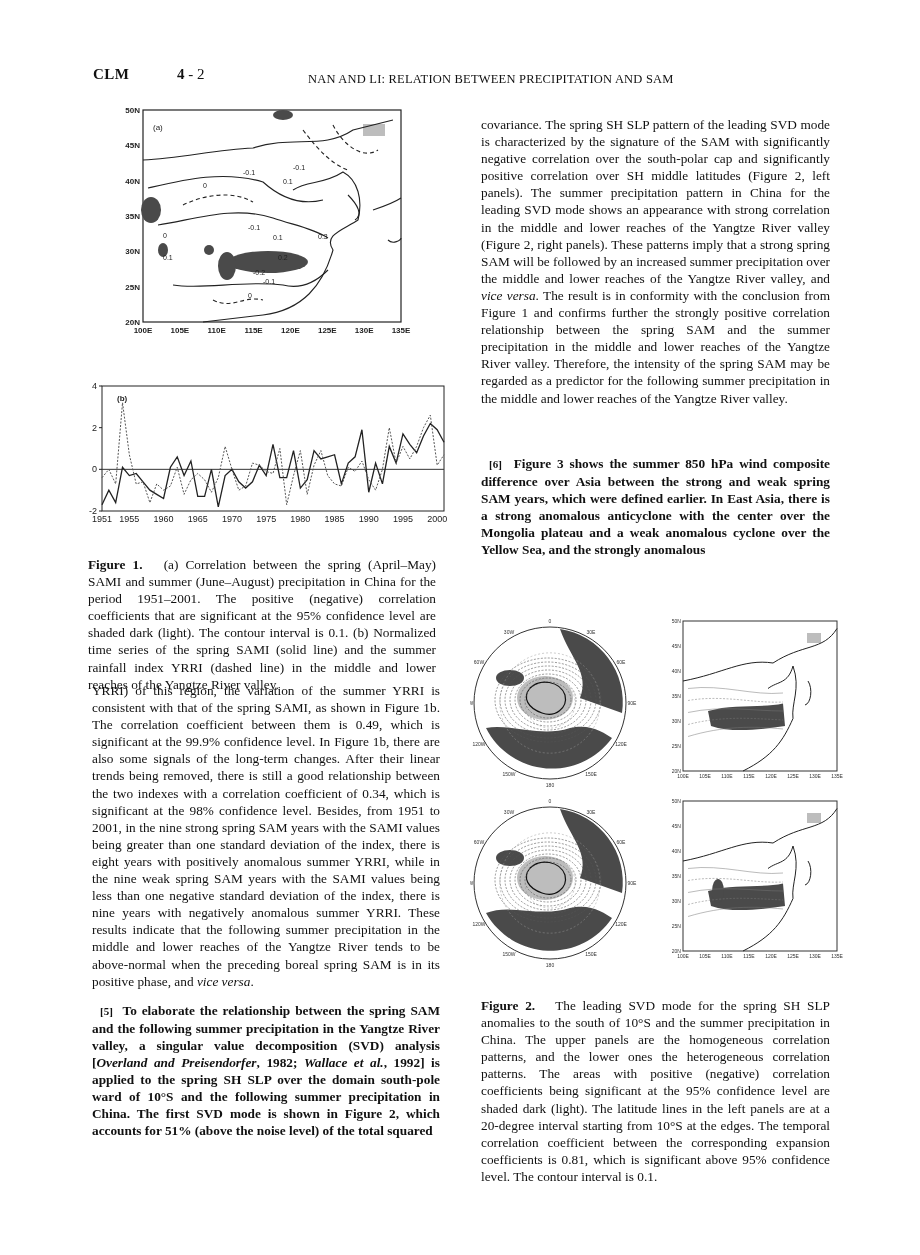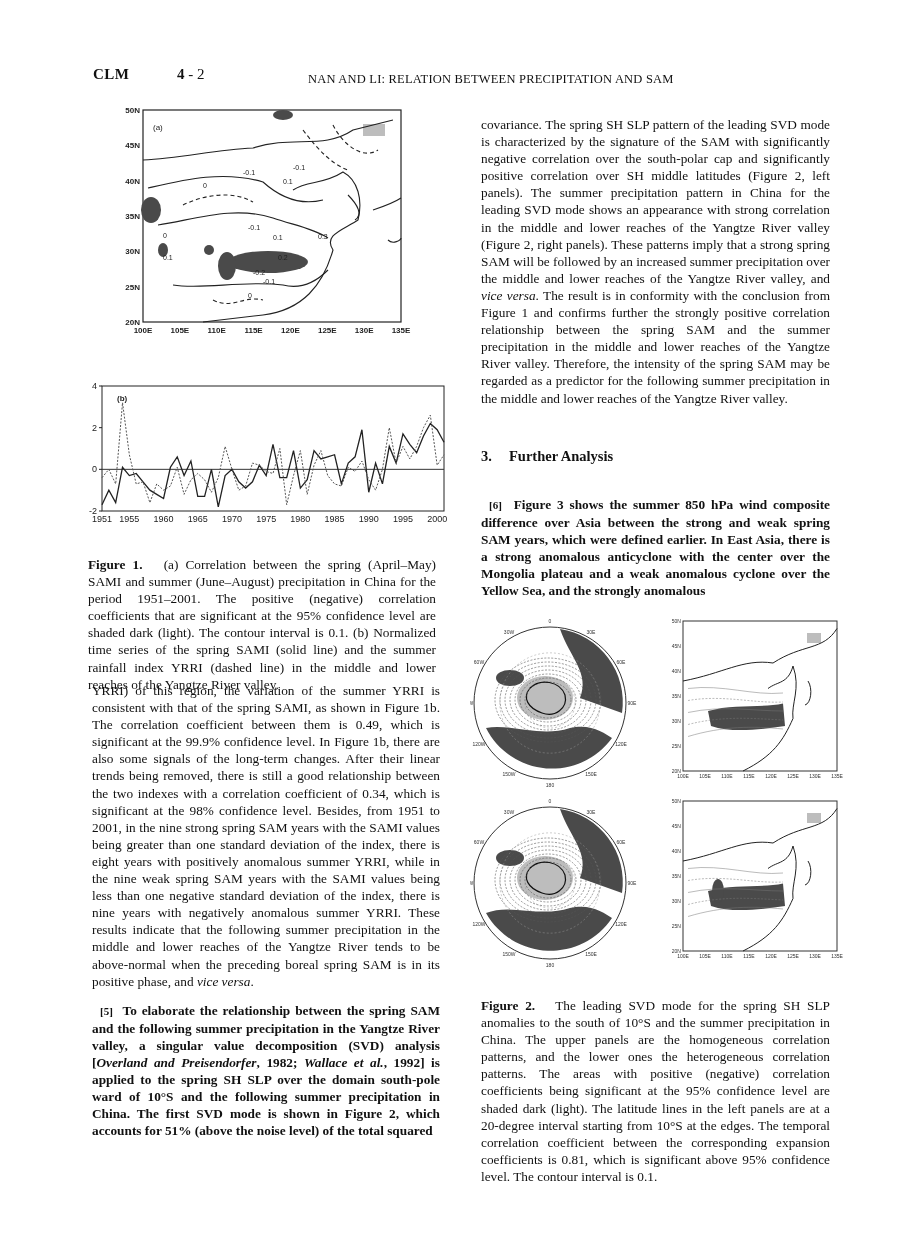--- a/index.html
+++ b/index.html
@@ -121,21 +121,20 @@
 </div>
 
 <div class="col" style="left:80px; top:670px; width:372px;">
   <p><span>YRRI) of this region, the variation of the summer YRRI is consistent with that of the spring SAMI, as shown in Figure 1b. The correlation coefficient between them is 0.49, which is significant at the 99.9% confidence level. In Figure 1b, there are also some signals of the long-term changes. After their linear trends being removed, there is still a good relationship between the two indexes with a correlation coefficient of 0.34, which is significant at the 98% confidence level. Besides, from 1951 to 2001, in the nine strong spring SAM years with the SAMI values being greater than one standard deviation of the index, there is eight years with positively anomalous summer YRRI, while in the nine weak spring SAM years with the SAMI values being less than one negative standard deviation of the index, there is nine years with negatively anomalous summer YRRI. These results indicate that the following summer precipitation in the middle and lower reaches of the Yangtze River tends to be above-normal when the preceding boreal spring SAM is in its positive phase, and </span><i>vice versa</i><span>.</span></p>
   <p class="indent"><span class="pnum">[5]</span>&nbsp; <span>To elaborate the relationship between the spring SAM and the following summer precipitation in the Yangtze River valley, a singular value decomposition (SVD) analysis [</span><i>Overland and Preisendorfer</i><span>, 1982; </span><i>Wallace et al.</i><span>, 1992] is applied to the spring SH SLP over the domain south-pole ward of 10°S and the following summer precipitation in China. The first SVD mode is shown in Figure 2, which accounts for 51% (above the noise level) of the total squared</span></p>
 </div>
 
 <div class="col" style="left:469px; top:104px; width:373px;">
   <p><span>covariance. The spring SH SLP pattern of the leading SVD mode is characterized by the signature of the SAM with significantly negative correlation over the south-polar cap and significantly positive correlation over SH middle latitudes (Figure 2, left panels). The summer precipitation pattern in China for the leading SVD mode shows an appearance with strong correlation in the middle and lower reaches of the Yangtze River valley (Figure 2, right panels). These patterns imply that a strong spring SAM will be followed by an increased summer precipitation over the middle and lower reaches of the Yangtze River valley, and </span><i>vice versa</i><span>. The result is in conformity with the conclusion from Figure 1 and confirms further the strongly positive correlation relationship between the spring SAM and the summer precipitation in the middle and lower reaches of the Yangtze River valley. Therefore, the intensity of the spring SAM may be regarded as a predictor for the following summer precipitation in the middle and lower reaches of the Yangtze River valley.</span></p>
   <div style="height:17px;"></div>
-  <p class="section-title"><span class="num">3.</span><span>Further Analysis</span></p>
   <div style="height:7px;"></div>
   <p class="indent"><span class="pnum">[6]</span>&nbsp; <span>Figure 3 shows the summer 850 hPa wind composite difference over Asia between the strong and weak spring SAM years, which were defined earlier. In East Asia, there is a strong anomalous anticyclone with the center over the Mongolia plateau and a weak anomalous cyclone over the Yellow Sea, and the strongly anomalous</span></p>
 </div>
 
 <div class="fig" style="left:470px; top:615px; width:380px; height:360px;">
   <svg id="fig2" width="380" height="360" viewBox="0 0 380 360">
       <g>
         <circle cx="80" cy="88" r="76" fill="#fff" stroke="#333" stroke-width="1"></circle>
         <path d="M90 14 A 74 74 0 0 1 152 98 L 110 83 C 120 58, 100 43, 90 14 Z" fill="#4a4a4a"></path>
         <path d="M16 113 C 40 108, 70 123, 100 113 C 120 108, 135 118, 142 123 A 74 74 0 0 1 16 113 Z" fill="#4a4a4a"></path>

